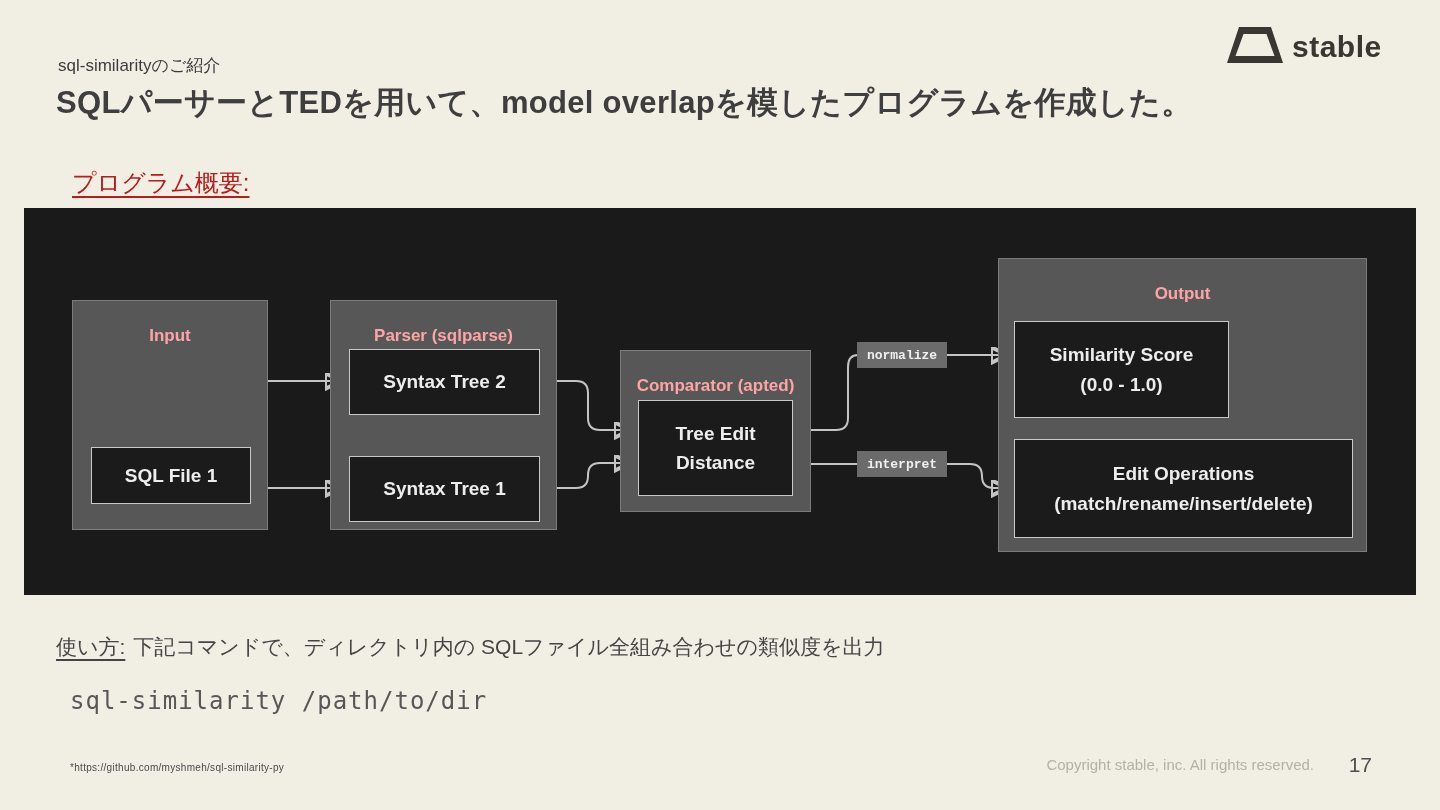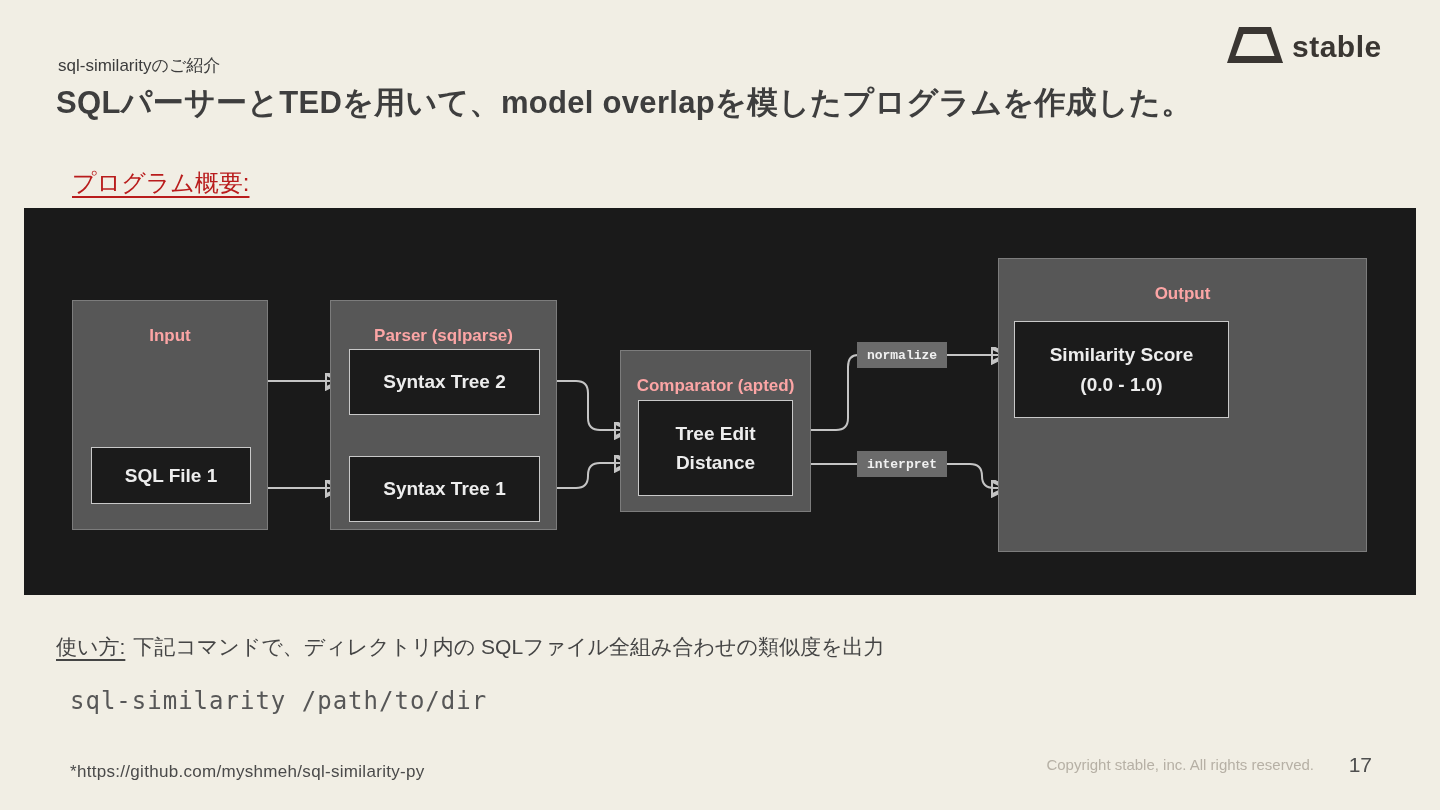--- a/index.html
+++ b/index.html
@@ -102,21 +102,21 @@
   }
   .command {
     left: 70px; top: 687px;
     font-family: "DejaVu Sans Mono", "Liberation Mono", monospace;
     font-size: 24px; color: #575757; letter-spacing: 1px;
   }
 
   
   .footnote {
     left: 70px; top: 762px;
-    font-size: 17px; color: #4a4a4a; letter-spacing: 0.3px;
+    font-size: 10px; color: #4a4a4a; letter-spacing: 0.3px;
   }
   .copyright {
     top: 756px; right: 126px;
     font-size: 15px; color: #b6b0a5;
   }
   .page-number {
     top: 753px; right: 68px;
     font-size: 21px; color: #4f4f4f;
   }
 </style>
@@ -191,20 +191,24 @@
 
   <div class="edge-label edge-normalize">normalize</div>
   <div class="edge-label edge-interpret">interpret</div>
 
   <div class="panel panel-output">
     <div class="panel-title">Output</div>
     <div class="node node-score">
       <span>Similarity Score</span>
       <span>(0.0 - 1.0)</span>
     </div>
+    <div class="node node-ops">
+      <span>Edit Operations</span>
+      <span>(match/rename/insert/delete)</span>
+    </div>
   </div>
 </div>
 
 <div class="abs usage">
   <span class="usage-label">使い方:</span><span>下記コマンドで、ディレクトリ内の SQLファイル全組み合わせの類似度を出力</span>
 </div>
 
 <div class="abs command">sql-similarity /path/to/dir</div>
 
 <div class="abs footnote">*https://github.com/myshmeh/sql-similarity-py</div>

